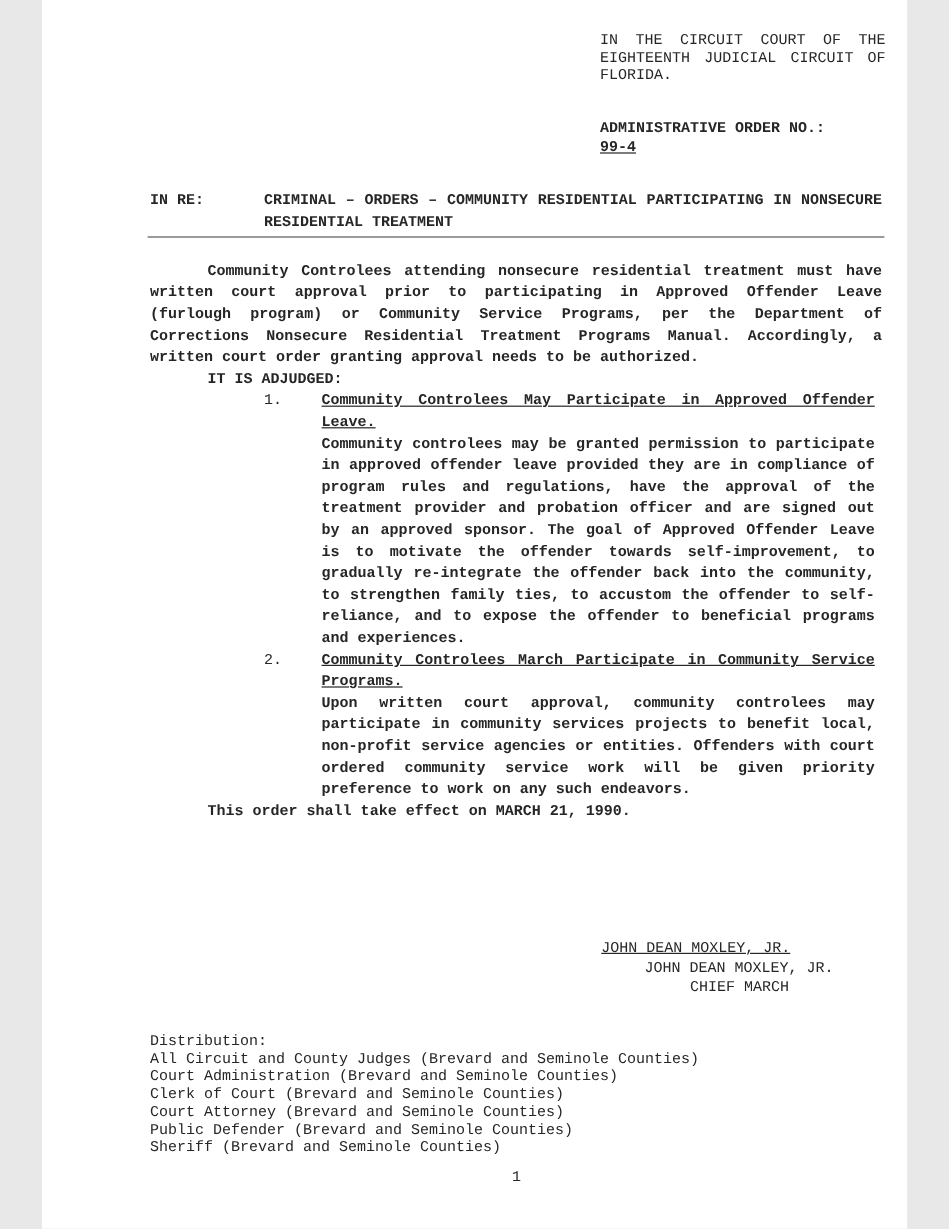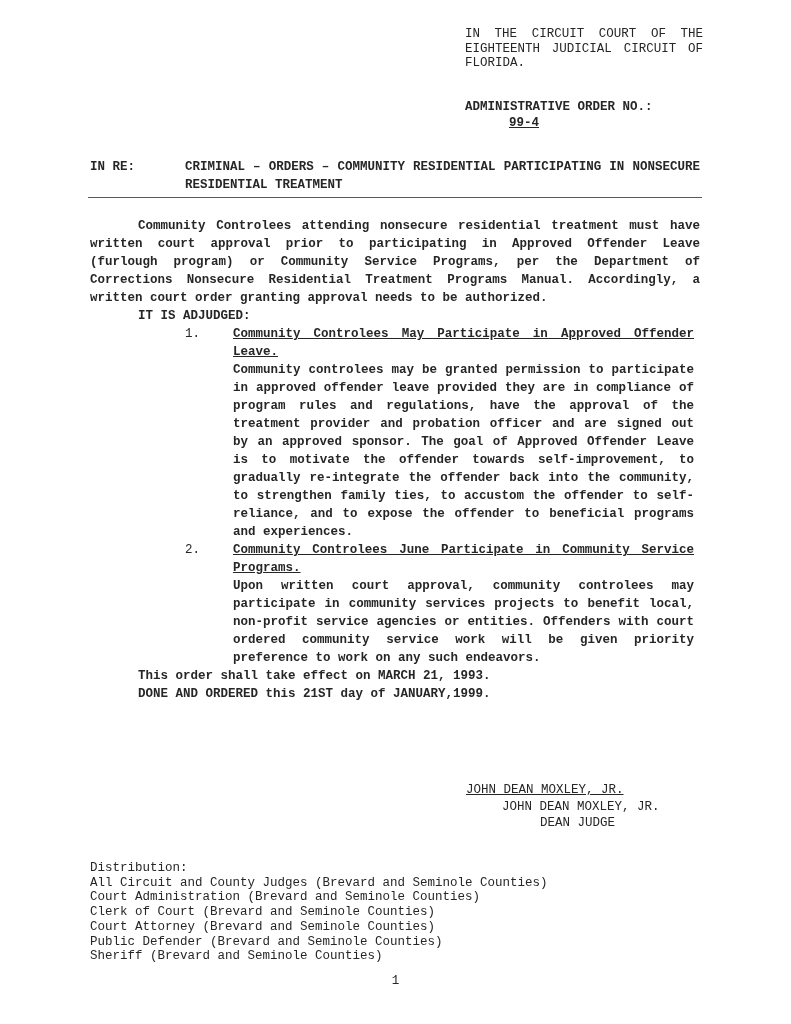--- a/index.html
+++ b/index.html
@@ -2,21 +2,21 @@
 <html><head>
 <meta charset="utf-8">
 <style>
   html, body {
     margin: 0;
     padding: 0;
     background: #e8e8e8;
   }
   .page {
     position: relative;
-    width: 791px;
+    width: 721px;
     height: 1024px;
     margin: 0 auto;
     background: #ffffff;
     color: #262626;
     font-family: "Liberation Mono", "DejaVu Sans Mono", monospace;
     font-size: 12.5px;
     overflow: hidden;
   }
   
   .court-header {
@@ -28,21 +28,21 @@
     text-align: justify;
   }
   .admin-order {
     position: absolute;
     top: 99px;
     left: 465px;
     width: 238px;
     line-height: 16px;
     font-weight: bold;
   }
-  .admin-order .number { text-decoration: underline; margin-left: 44px; }
+  .admin-order .number { text-decoration: underline; }
   
   .in-re {
     position: absolute;
     top: 158px;
     left: 90px;
     width: 612px;
     font-weight: bold;
     line-height: 18px;
   }
   .in-re .label {
@@ -150,32 +150,31 @@
     <p class="adjudged">IT IS ADJUDGED:</p>
 
     <div class="order-item">
       <span class="item-number">1.</span>
       <p class="item-heading">Community Controlees May Participate in Approved Offender Leave.</p>
       <p class="item-text">Community controlees may be granted permission to participate in approved offender leave provided they are in compliance of program rules and regulations, have the approval of the treatment provider and probation officer and are signed out by an approved sponsor. The goal of Approved Offender Leave is to motivate the offender towards self-improvement, to gradually re-integrate the offender back into the community, to strengthen family ties, to accustom the offender to self-reliance, and to expose the offender to beneficial programs and experiences.</p>
     </div>
 
     <div class="order-item">
       <span class="item-number">2.</span>
-      <p class="item-heading">Community Controlees June Participate in Community Service Programs.</p>
+      <p class="item-heading">Community Controlees March Participate in Community Service Programs.</p>
       <p class="item-text">Upon written court approval, community controlees may participate in community services projects to benefit local, non-profit service agencies or entities. Offenders with court ordered community service work will be given priority preference to work on any such endeavors.</p>
     </div>
 
-    <p class="effect-line">This order shall take effect on MARCH 21, 1993.</p>
-    <p class="done-line">DONE AND ORDERED this 21ST day of JANUARY,1999.</p>
+    <p class="effect-line">This order shall take effect on MARCH 21, 1990.</p>
   </div>
 
   <div class="signature">
     <div class="signed">JOHN DEAN MOXLEY, JR.</div>
     <div class="printed">JOHN DEAN MOXLEY, JR.</div>
-    <div class="title">DEAN JUDGE</div>
+    <div class="title">CHIEF MARCH</div>
   </div>
 
   <div class="distribution">
     <div>Distribution:</div>
     <div>All Circuit and County Judges (Brevard and Seminole Counties)</div>
     <div>Court Administration (Brevard and Seminole Counties)</div>
     <div>Clerk of Court (Brevard and Seminole Counties)</div>
     <div>Court Attorney (Brevard and Seminole Counties)</div>
     <div>Public Defender (Brevard and Seminole Counties)</div>
     <div>Sheriff (Brevard and Seminole Counties)</div>

